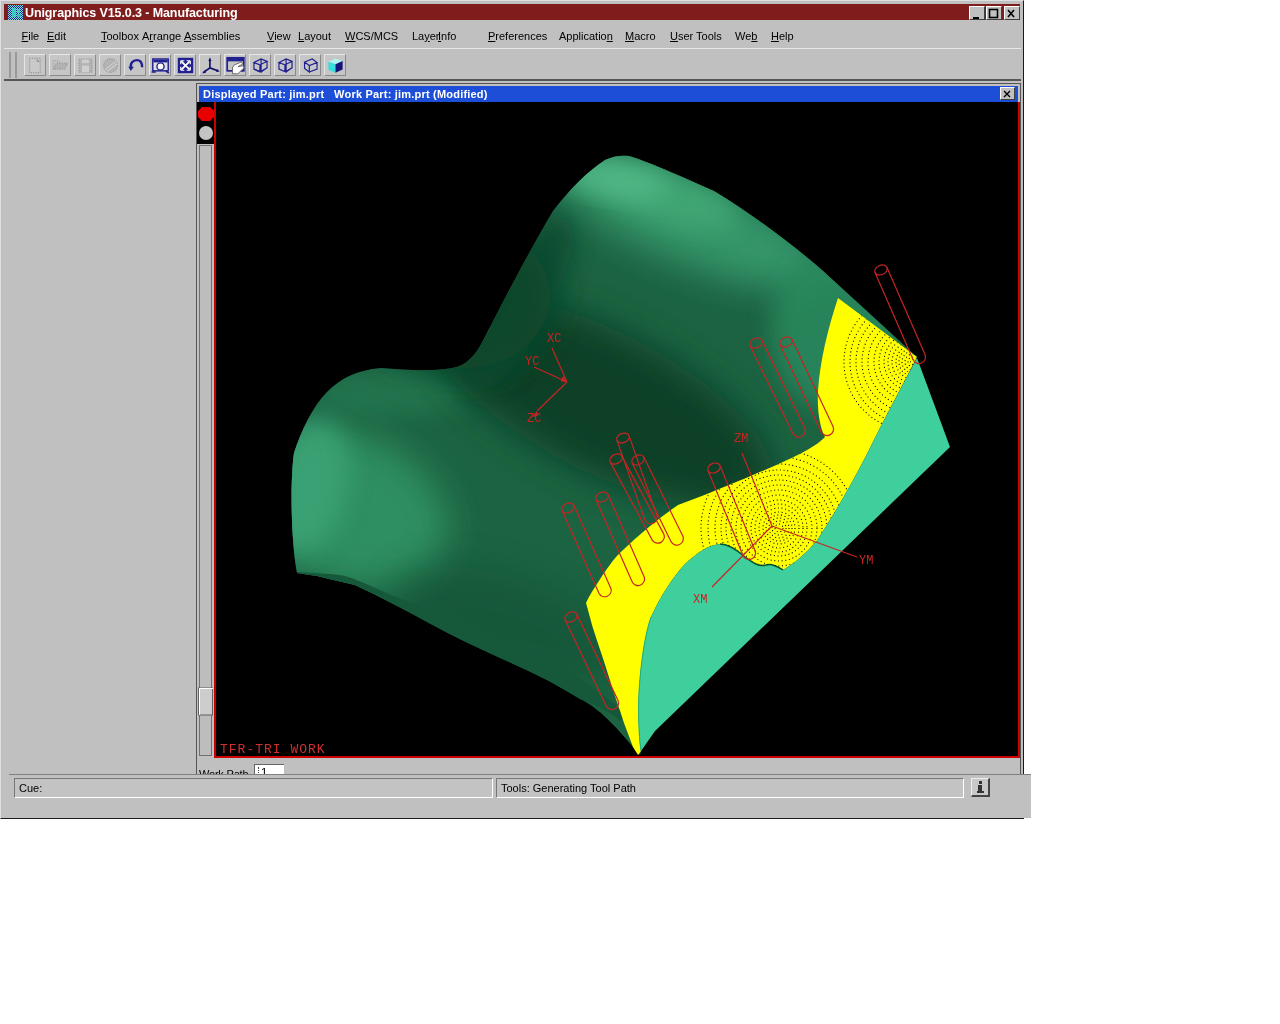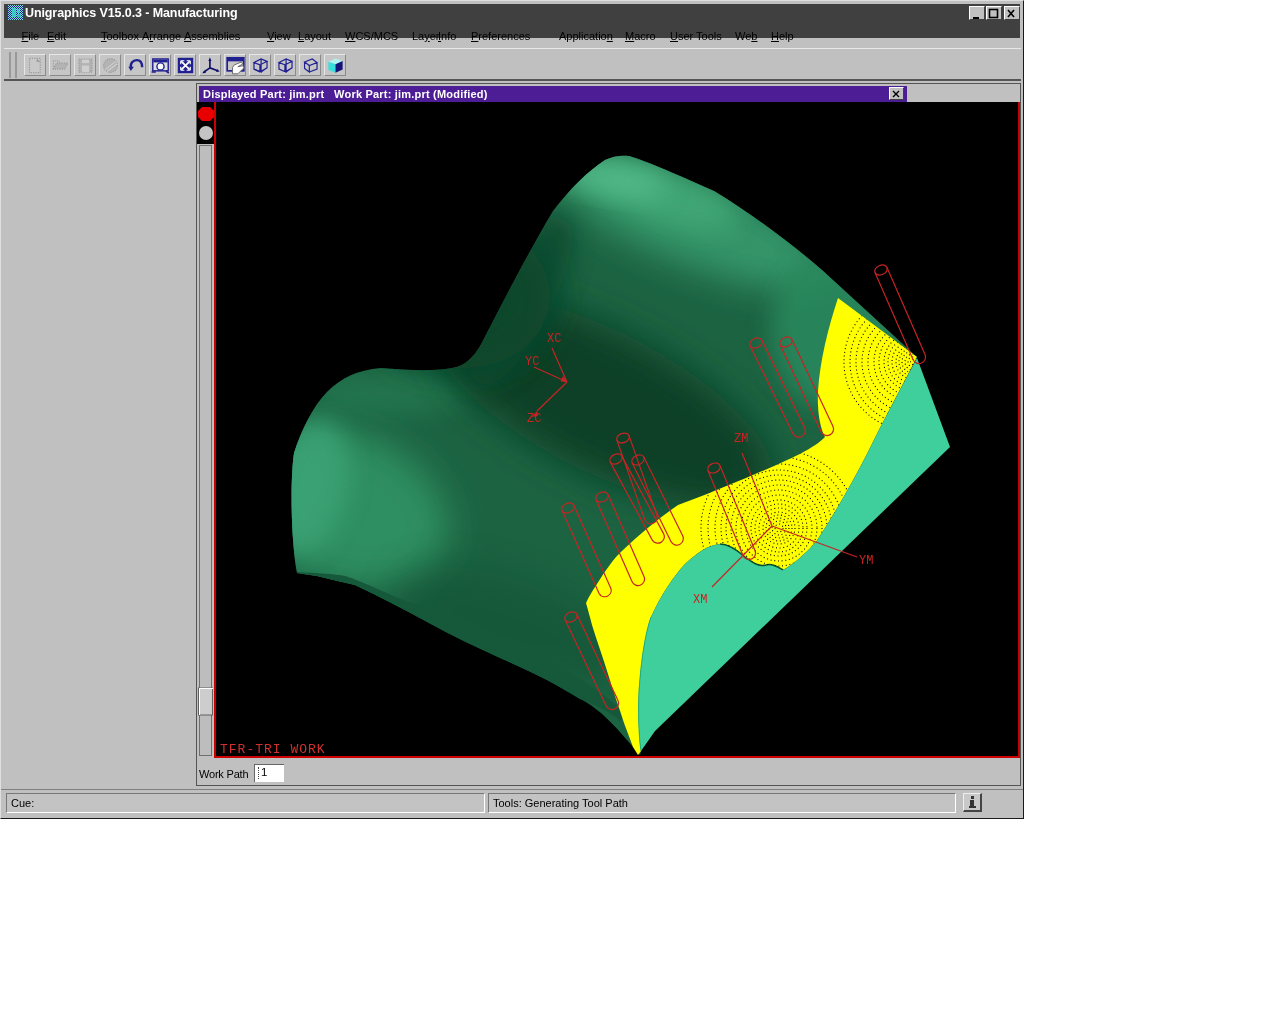--- a/index.html
+++ b/index.html
@@ -1,32 +1,32 @@
 <!DOCTYPE html>
 <html><head><meta charset="utf-8"><style>
 *{margin:0;padding:0;box-sizing:border-box}
 body{width:1280px;height:1024px;background:#fff;font-family:"Liberation Sans",sans-serif;position:relative;overflow:hidden}
 #win{position:absolute;left:0;top:0;width:1024px;height:819px;background:#c0c0c0;border-top:1px solid #dfdfdf;border-left:1px solid #dfdfdf;border-right:1px solid #1a1a1a;border-bottom:1px solid #1a1a1a}
-#title{position:absolute;left:3px;top:3px;width:1016px;height:34px;background:#404040;color:#fff;font-weight:bold;font-size:13px;line-height:18px}
+#title{position:absolute;left:3px;top:3px;width:1016px;height:16px;background:#7f1d1d;color:#fff;font-weight:bold;font-size:13px;line-height:18px}
 #title .txt{position:absolute;left:21px;top:0;font-size:12.5px;letter-spacing:-0.1px}
 .wbtn{position:absolute;top:2px;width:16px;height:14px;background:#c0c0c0;border-top:1px solid #fff;border-left:1px solid #fff;border-right:1px solid #404040;border-bottom:1px solid #404040}
 .mi{position:absolute;top:0;font-size:11px;color:#000;white-space:nowrap}
 #menubar{position:absolute;left:4px;top:29px;width:1016px;height:16px}
 #toolbar{position:absolute;left:3px;top:47px;width:1017px;height:33px;border-top:1px solid #e8e8e8;border-bottom:2px solid #555}
 .tbtn{position:absolute;top:5px;width:22px;height:22px;background:#c6c6c6;border:1px solid #8a8a8a;border-top-color:#e6e6e6;border-left-color:#e6e6e6}
 .tbtn svg{position:absolute;left:1px;top:1px}
 #grip{position:absolute;left:5px;top:3px;width:8px;height:26px;border-left:2px solid #999;border-right:2px solid #999}
 #child{position:absolute;left:195px;top:82px;width:825px;height:703px;background:#c0c0c0;border:1px solid #555}
-#ctitle{position:absolute;left:2px;top:2px;width:708px;height:16px;background:#4c1d95;color:#fff;font-weight:bold;font-size:11px;letter-spacing:0.2px;line-height:16px}
+#ctitle{position:absolute;left:2px;top:2px;width:819px;height:16px;background:#1d4ed8;color:#fff;font-weight:bold;font-size:11px;letter-spacing:0.2px;line-height:16px}
 #ctitle .txt{position:absolute;left:4px}
 #cx{position:absolute;right:3px;top:1px;width:15px;height:13px;background:#c0c0c0;border-top:1px solid #fff;border-left:1px solid #fff;border-right:1px solid #404040;border-bottom:1px solid #404040}
 #wllab{position:absolute;left:2px;top:684px;font-size:11px;letter-spacing:-0.2px;color:#000}
 #wlin{position:absolute;left:57px;top:680px;width:30px;height:18px;background:#fff;border-top:1.5px solid #666;border-left:1.5px solid #666;font-size:11.5px;padding-left:6px;line-height:15px}
 #wlin i{position:absolute;left:3px;top:2px;height:12px;border-left:1px dotted #444}
-#status{position:absolute;left:0;bottom:0;width:1022px;height:29px;background:#c0c0c0;border-top:1px solid #808080}
+#status{position:absolute;left:8px;bottom:0;width:1022px;height:44px;background:#c0c0c0;border-top:1px solid #808080}
 .spanel{position:absolute;top:3px;height:20px;background:#c3c3c3;border-top:1px solid #777;border-left:1px solid #777;border-right:1px solid #fff;border-bottom:1px solid #fff;font-size:11px;line-height:19px;color:#000;padding-left:4px}
 #sbtn{position:absolute;left:962px;top:3px;width:19px;height:19px;background:#c8c8c8;border-right:2px solid #444;border-bottom:2px solid #444;border-top:1px solid #eee;border-left:1px solid #eee}
 </style></head><body>
 <div id="win">
  <div id="title">
   <svg style="position:absolute;left:4px;top:1px" width="15" height="15">
         <defs>
           <pattern id="chk" width="2" height="2" patternUnits="userSpaceOnUse">
             <rect width="2" height="2" fill="#20208a"></rect>
             <rect width="1" height="1" fill="#7fe0e0"></rect>
@@ -53,21 +53,21 @@
       <span class="mi" style="left:16.5px"><u>F</u>ile</span>
       <span class="mi" style="left:42px"><u>E</u>dit</span>
       <span class="mi" style="left:96px"><u>T</u>oolbox</span>
       <span class="mi" style="left:137px">A<u>r</u>range</span>
       <span class="mi" style="left:179px"><u>A</u>ssemblies</span>
       <span class="mi" style="left:262px"><u>V</u>iew</span>
       <span class="mi" style="left:293px"><u>L</u>ayout</span>
       <span class="mi" style="left:340px"><u>W</u>CS/MCS</span>
       <span class="mi" style="left:407px">La<u>y</u>er</span>
       <span class="mi" style="left:433px"><u>I</u>nfo</span>
-      <span class="mi" style="left:466px"><u>P</u>references</span>
+      <span class="mi" style="left:483px"><u>P</u>references</span>
       <span class="mi" style="left:554px">Applicatio<u>n</u></span>
       <span class="mi" style="left:620px"><u>M</u>acro</span>
       <span class="mi" style="left:665px"><u>U</u>ser Tools</span>
       <span class="mi" style="left:730px">We<u>b</u></span>
       <span class="mi" style="left:766px"><u>H</u>elp</span>
     </div>
  <div id="toolbar">
       <div id="grip"></div>
       <div class="tbtn" style="left:20px">
         <svg width="19" height="19" viewBox="0 0 16 16">

